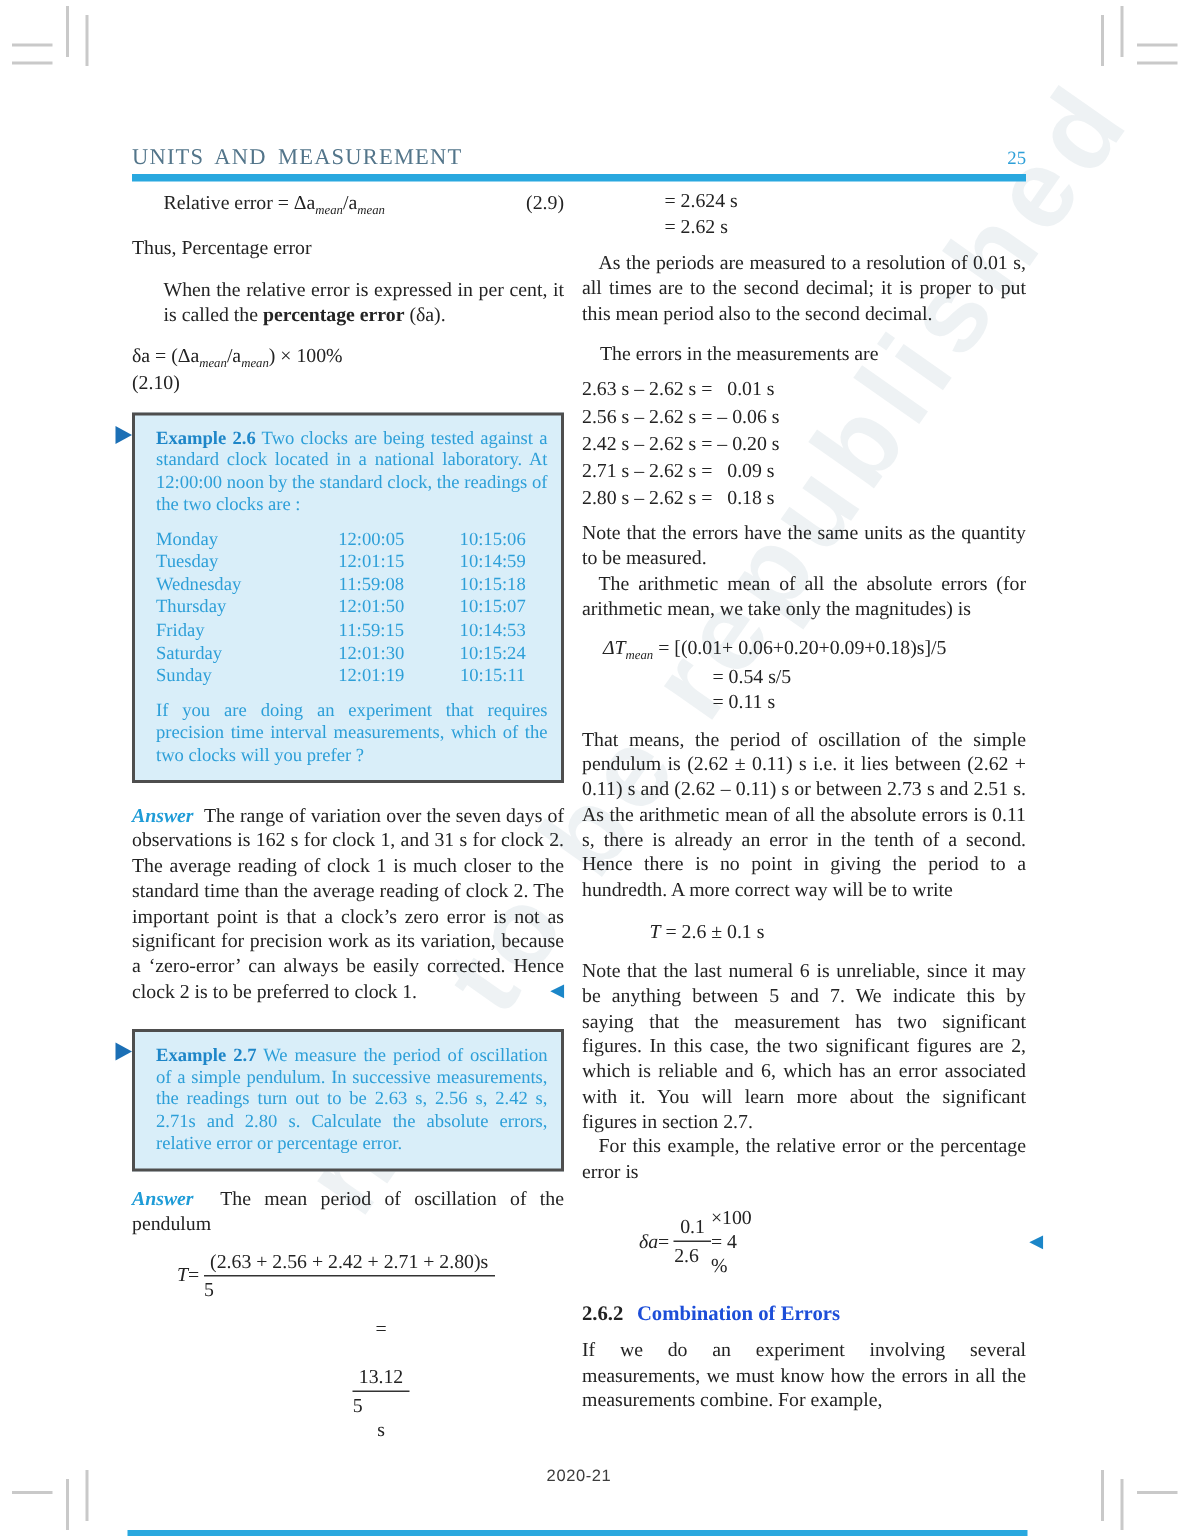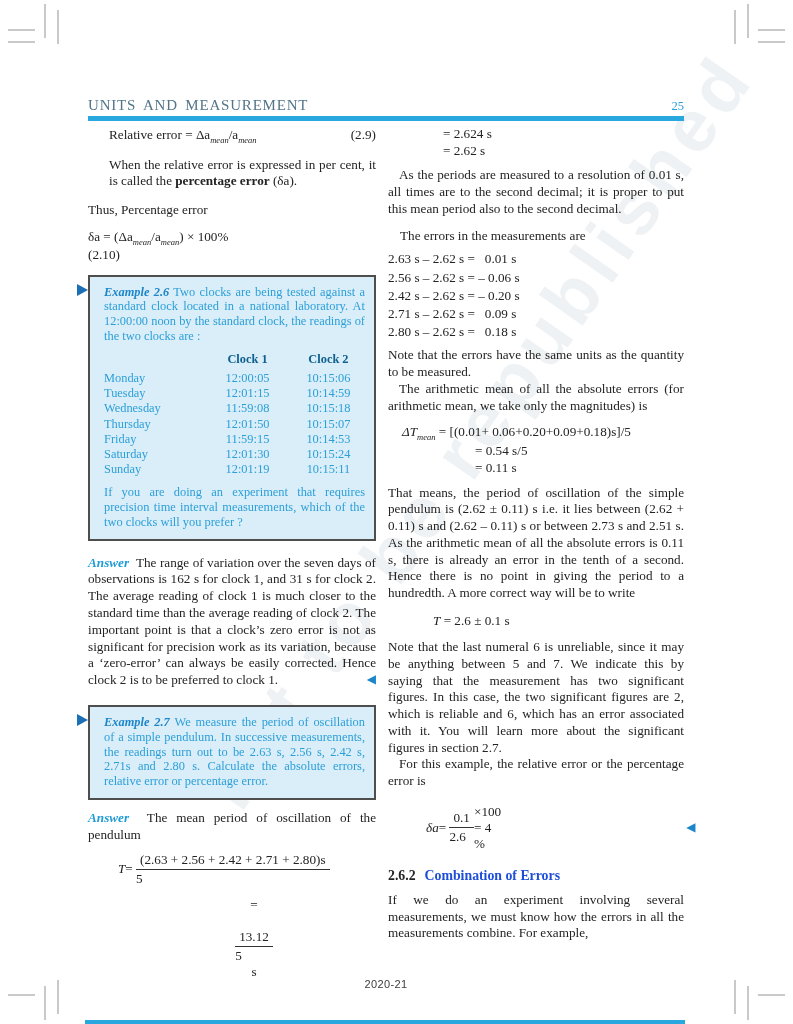--- a/index.html
+++ b/index.html
@@ -25,21 +25,21 @@
   .fl-indent{text-indent:11px;}
   .blk-indent{padding-left:21px;}
   .eqline{display:flex;justify-content:space-between;font-size:13.2px;margin-top:2px;}
   .eqline sub{font-size:8.5px;font-style:italic;}
   .mt6{margin-top:6px;}.mt8{margin-top:8px;}.mt10{margin-top:10px;flex-direction:column;}
   .mt12{margin-top:12px;}.mt14{margin-top:14px;}
   .ex-box{
     position:relative;margin-top:12px;background:#d9eef9;border:2px solid #4e4e4e;
     padding:8px 9px 9px 14px;color:#2d9fd8;font-size:12.4px;line-height:1.2;text-align:justify;
   }
-  .ex-label{font-weight:bold;font-style:italic;color:#1e86c8;}
+  .ex-label{font-weight:bold;color:#1e86c8;}
   .tri{
     position:absolute;left:-13px;top:7px;width:0;height:0;
     border-left:11px solid #1b6fb5;border-top:6px solid transparent;border-bottom:6px solid transparent;
   }
   .clock-table{margin-top:8px;margin-bottom:8px;}
   .clock-row{display:grid;grid-template-columns:38% 34% 28%;line-height:1.22;}
   .clock-row .c2,.clock-row .c3{text-align:center;}
   .clock-head{font-weight:bold;color:#10608f;margin-bottom:4px;}
   .ans-label{font-weight:bold;font-style:italic;color:#1f9cd7;}
   .endmark{color:#1b86c8;float:right;font-size:12px;line-height:inherit;}
@@ -87,42 +87,37 @@
   <div class="header-rule"></div>
 </div>
 
 <div class="col col-left">
 
   <div class="eqline blk-indent" style="padding-left:21px;">
     <span><span>Relative error = Δa</span><sub>mean</sub><span>/a</span><sub>mean</sub></span>
     <span>(2.9)</span>
   </div>
 
+  <p class="para mt12" style="margin:12px 0 0 0;">Thus, Percentage error</p>
+
   <p class="para blk-indent mt12" style="margin:12px 0 0 0;">
     <span>When the relative error is expressed in per cent, it is called the </span><b>percentage error</b><span> (δa).</span>
   </p>
-
-  <p class="para mt12" style="margin:12px 0 0 0;">Thus, Percentage error</p>
 
   <div class="eqline mt10">
     <span><span>δa = (Δa</span><sub>mean</sub><span>/a</span><sub>mean</sub><span>) × 100%</span></span>
     <span>(2.10)</span>
   </div>
 
 
   <div class="ex-box">
     <span class="tri"></span>
     <span class="ex-label">Example 2.6</span>
     <span>Two clocks are being tested against a standard clock located in a national laboratory.  At 12:00:00 noon by the standard clock, the readings of the two clocks are :</span>
     <div class="clock-table">
-      <div class="clock-row clock-head">
-        <span class="c1"></span>
-        <span class="c2">Clock 1</span>
-        <span class="c3">Clock 2</span>
-      </div>
       <div class="clock-row">
           <span class="c1">Monday</span>
           <span class="c2">12:00:05</span>
           <span class="c3">10:15:06</span>
         </div>
       <div class="clock-row">
           <span class="c1">Tuesday</span>
           <span class="c2">12:01:15</span>
           <span class="c3">10:14:59</span>
         </div>

